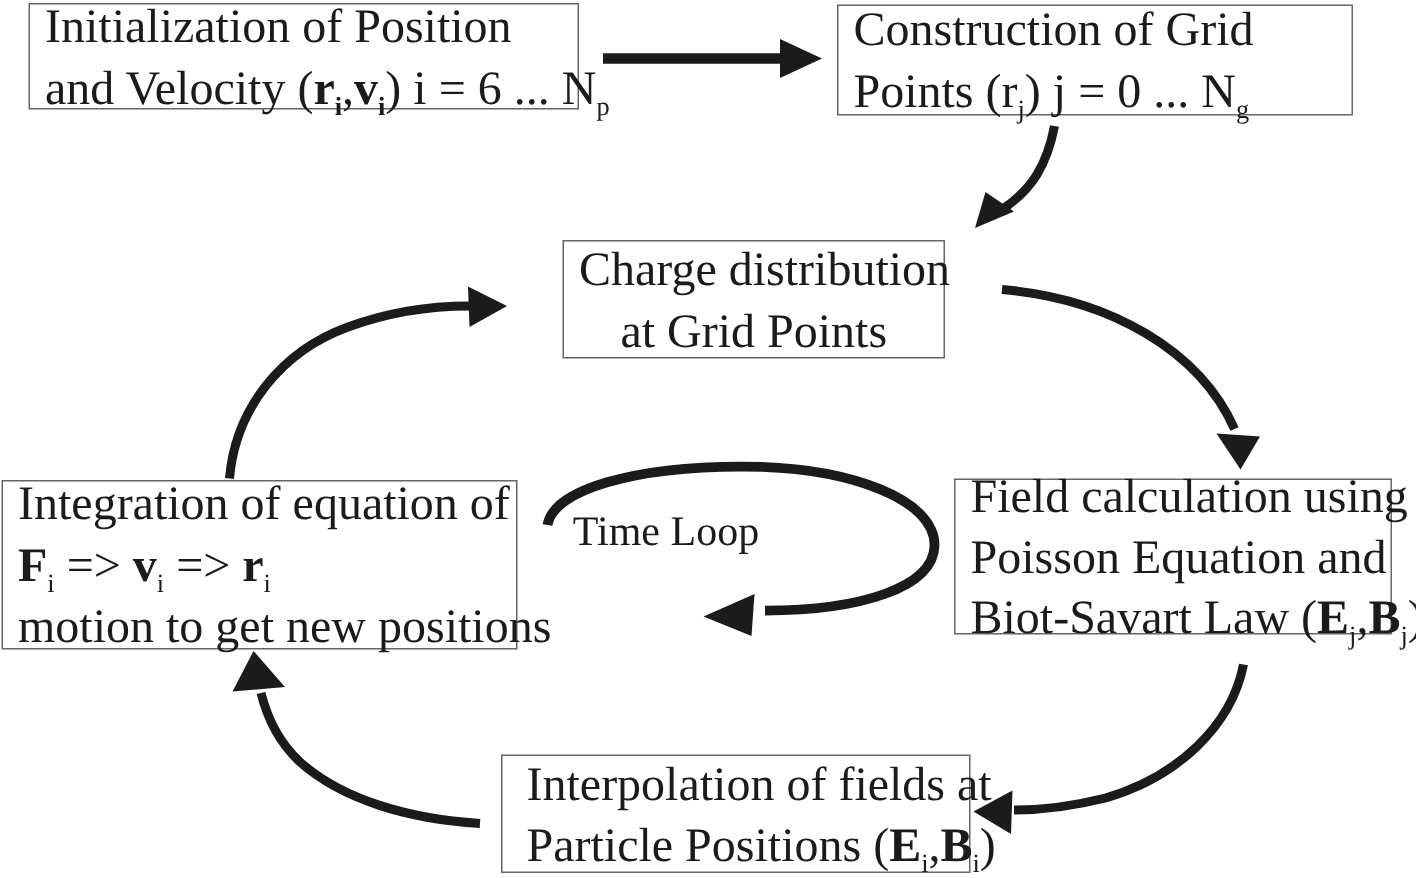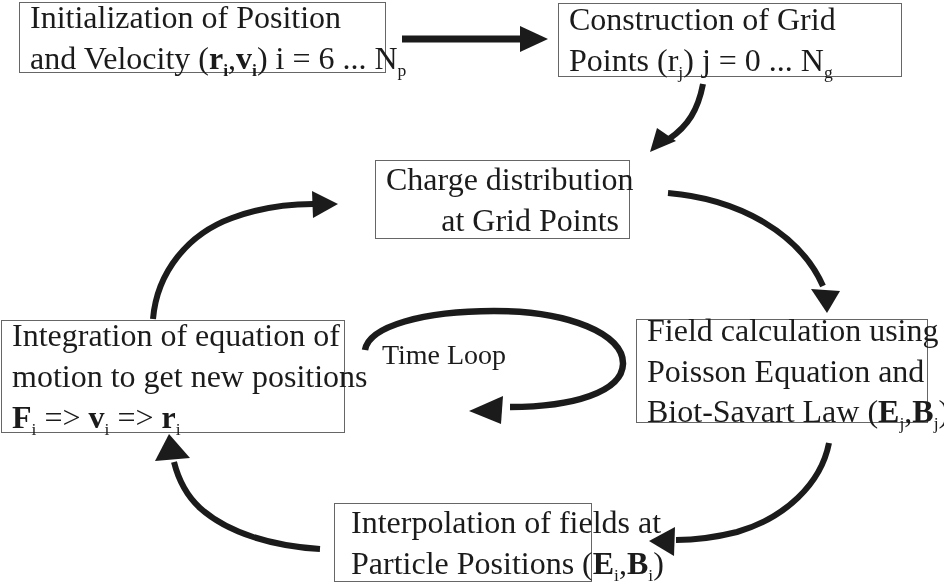--- a/index.html
+++ b/index.html
@@ -26,21 +26,21 @@
     display: flex;
     align-items: center;
   }
   .node-text {
     font-size: 32px;
     line-height: 1.28;
     padding: 0 10px;
     white-space: nowrap;
     width: 100%;
   }
-  .node.center .node-text { text-align: right; }
+  .node.center .node-text { text-align: center; }
   .node.pad-lg .node-text { padding-left: 16px; }
   sub { font-size: 0.55em; line-height: 0; }
   .b { font-weight: bold; }
   svg.arrows {
     position: absolute;
     left: 0; top: 0;
     color: var(--arrow);
   }
   svg.arrows path, svg.arrows line {
     fill: none;
@@ -118,26 +118,26 @@
     <div class="node-text">
         <div><span>Field calculation using</span></div>
         <div><span>Poisson Equation and</span></div>
         <div><span>Biot-Savart Law (</span><span class="b">E</span><sub>j</sub><span>,</span><span class="b">B</span><sub>j</sub><span>)</span></div>
       </div>
   </div>
 
   <div class="node" style="left:1px; top:320px; width:344px; height:113px;align-items:center;">
     <div class="node-text">
         <div><span>Integration of equation of</span></div>
+        <div><span class="b">F</span><sub>i</sub><span> =&gt; </span><span class="b">v</span><sub>i</sub><span> =&gt; </span><span class="b">r</span><sub>i</sub></div>
         <div><span>motion to get new positions</span></div>
-        <div><span class="b">F</span><sub>i</sub><span> =&gt; </span><span class="b">v</span><sub>i</sub><span> =&gt; </span><span class="b">r</span><sub>i</sub></div>
       </div>
   </div>
 
-  <div class="node pad-lg" style="left:334px; top:503px; width:258px; height:79px;justify-content:center;">
+  <div class="node pad-lg" style="left:334px; top:503px; width:313px; height:79px;justify-content:center;">
     <div class="node-text">
         <div><span>Interpolation of fields at</span></div>
         <div><span>Particle Positions (</span><span class="b">E</span><sub>i</sub><span>,</span><span class="b">B</span><sub>i</sub><span>)</span></div>
       </div>
   </div>
 
   <div class="time-loop-label">Time Loop</div>
 
 </div>
 

